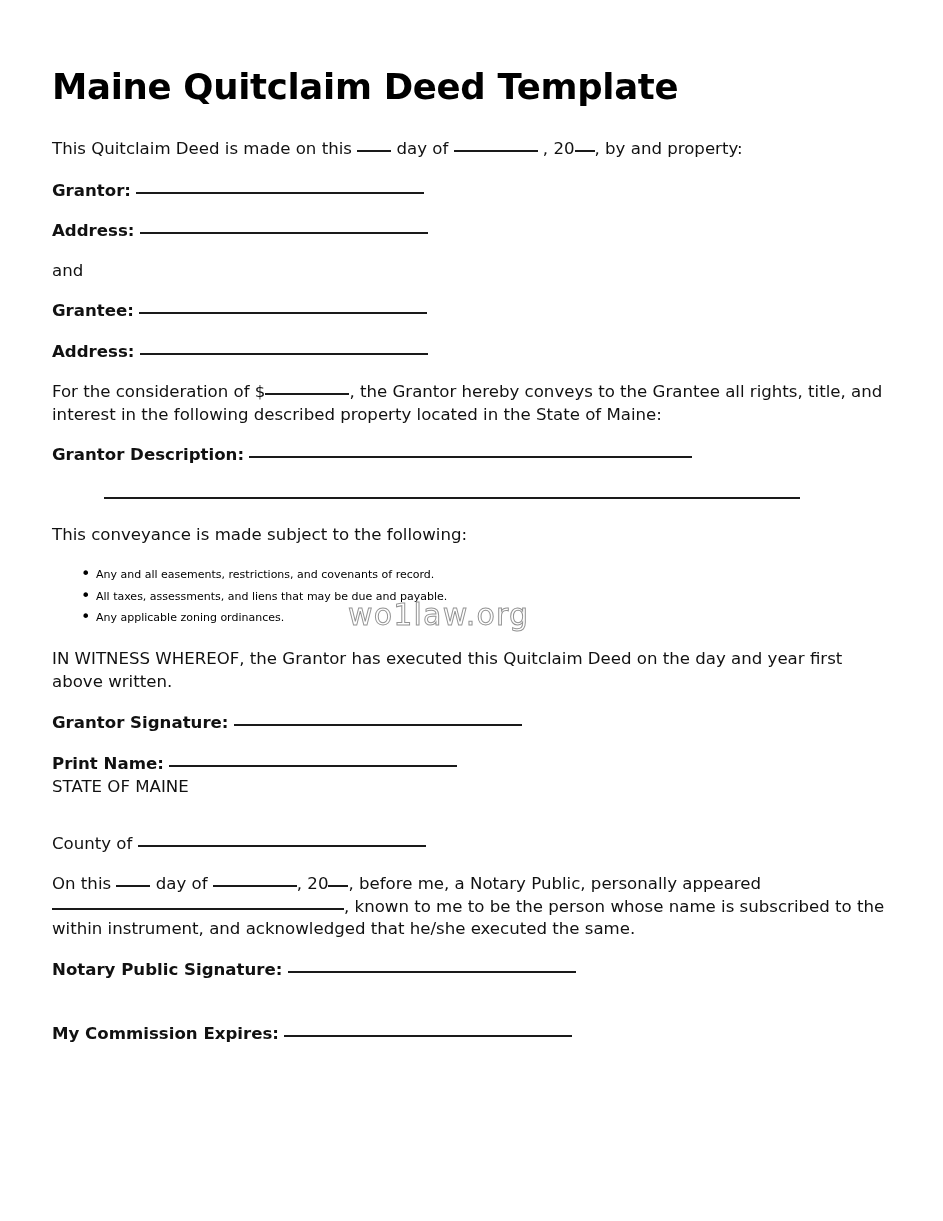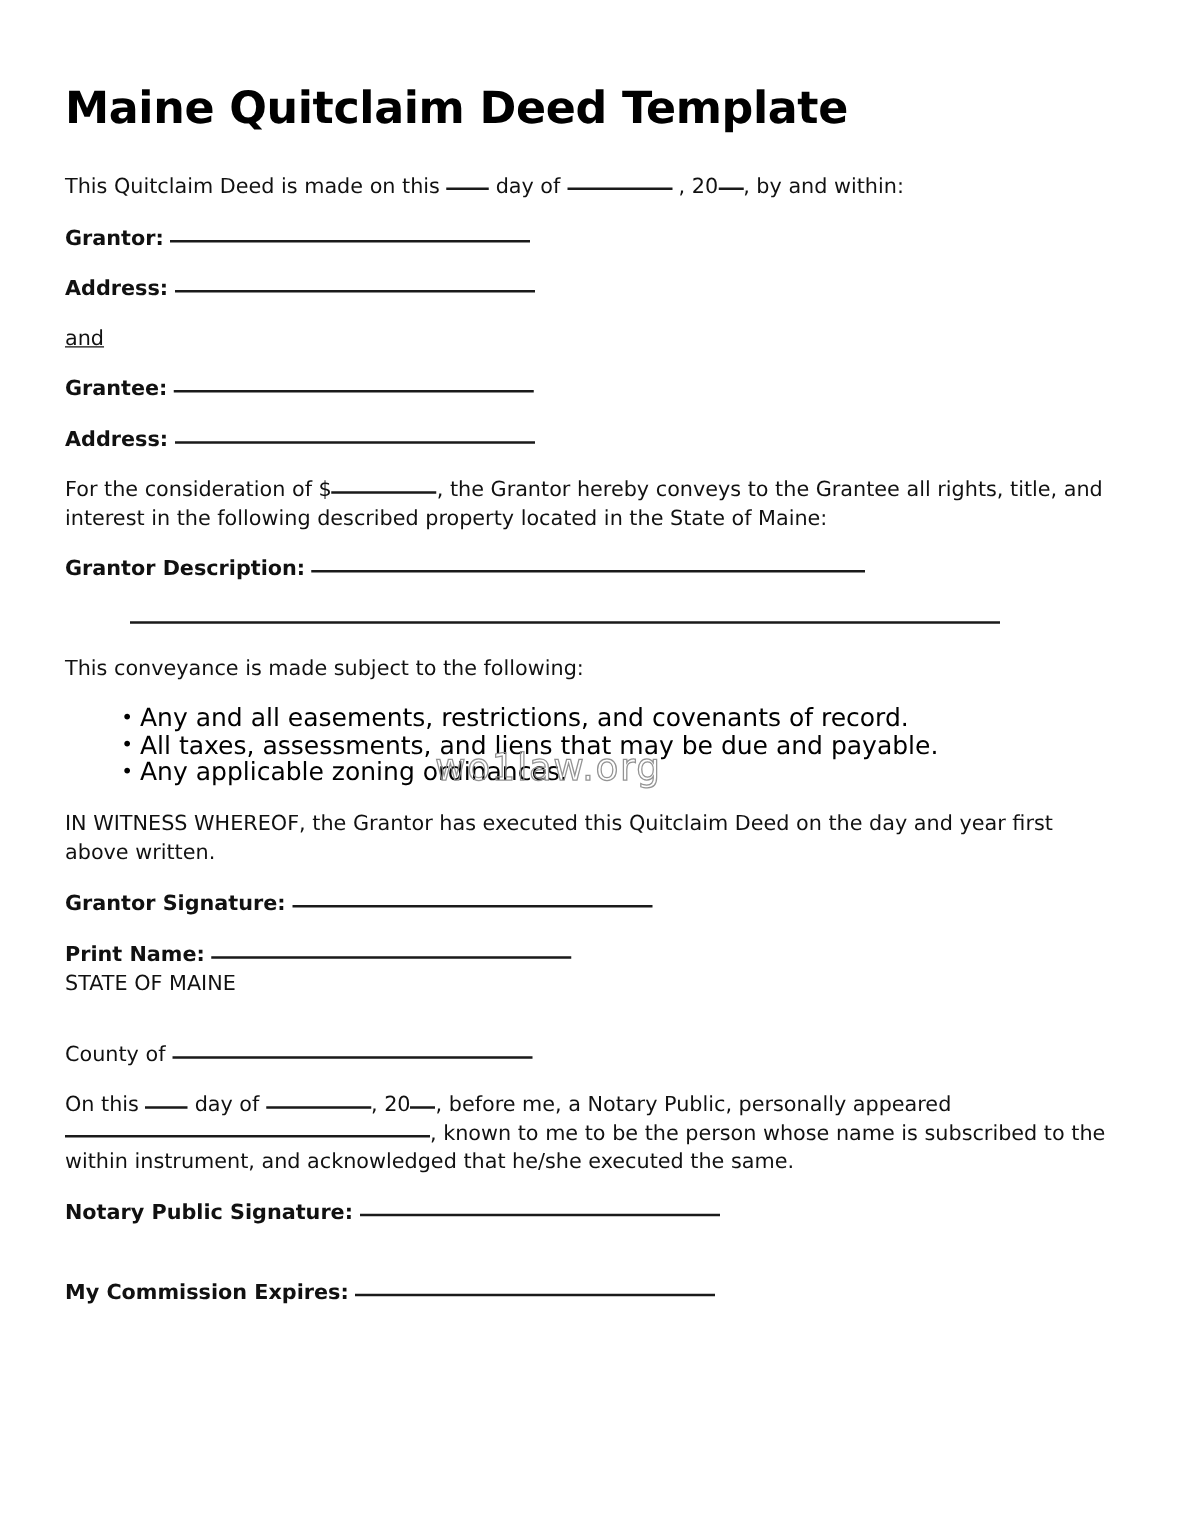--- a/index.html
+++ b/index.html
@@ -58,25 +58,25 @@
     border-bottom: 2px solid #1a1a1a;
     vertical-align: 2px;
     height: 0;
   }
   .blank-sm { width: 34px; }
   .blank-md { width: 84px; }
   .blank-xs { width: 20px; }
 
   ul.bullets {
     position: absolute;
-    left: 16px;
+    left: 0;
     margin: 0;
     padding: 0;
     list-style: none;
-    font-size: 20px;
+    font-size: 11px;
     line-height: 21.5px;
   }
   ul.bullets li {
     position: relative;
     padding-left: 44px;
     margin: 0;
     white-space: nowrap;
   }
   ul.bullets li::before {
     content: "\2022";
@@ -114,34 +114,34 @@
 <div class="page">
   <div class="doc">
 
     <h1 class="doc-title">Maine Quitclaim Deed Template</h1>
 
     <div class="para" style="top:138px;">
       <span>This Quitclaim Deed is made on this</span>
       <span class="rule blank-sm"></span>
       <span>day of</span>
       <span class="rule blank-md"></span>
-      <span>, 20</span><span class="rule blank-xs"></span><span>, by and within:</span>
+      <span>, 20</span><span class="rule blank-xs"></span><span>, by and property:</span>
     </div>
 
     <div class="para" style="top:180px;">
       <span class="lbl">Grantor:</span>
       <span class="rule" style="width:288px;"></span>
     </div>
 
     <div class="para" style="top:220px;">
       <span class="lbl">Address:</span>
       <span class="rule" style="width:288px;"></span>
     </div>
 
-    <div class="para" style="top:260px;text-decoration:underline;">and</div>
+    <div class="para" style="top:260px;">and</div>
 
     <div class="para" style="top:300px;">
       <span class="lbl">Grantee:</span>
       <span class="rule" style="width:288px;"></span>
     </div>
 
     <div class="para" style="top:341px;">
       <span class="lbl">Address:</span>
       <span class="rule" style="width:288px;"></span>
     </div>

